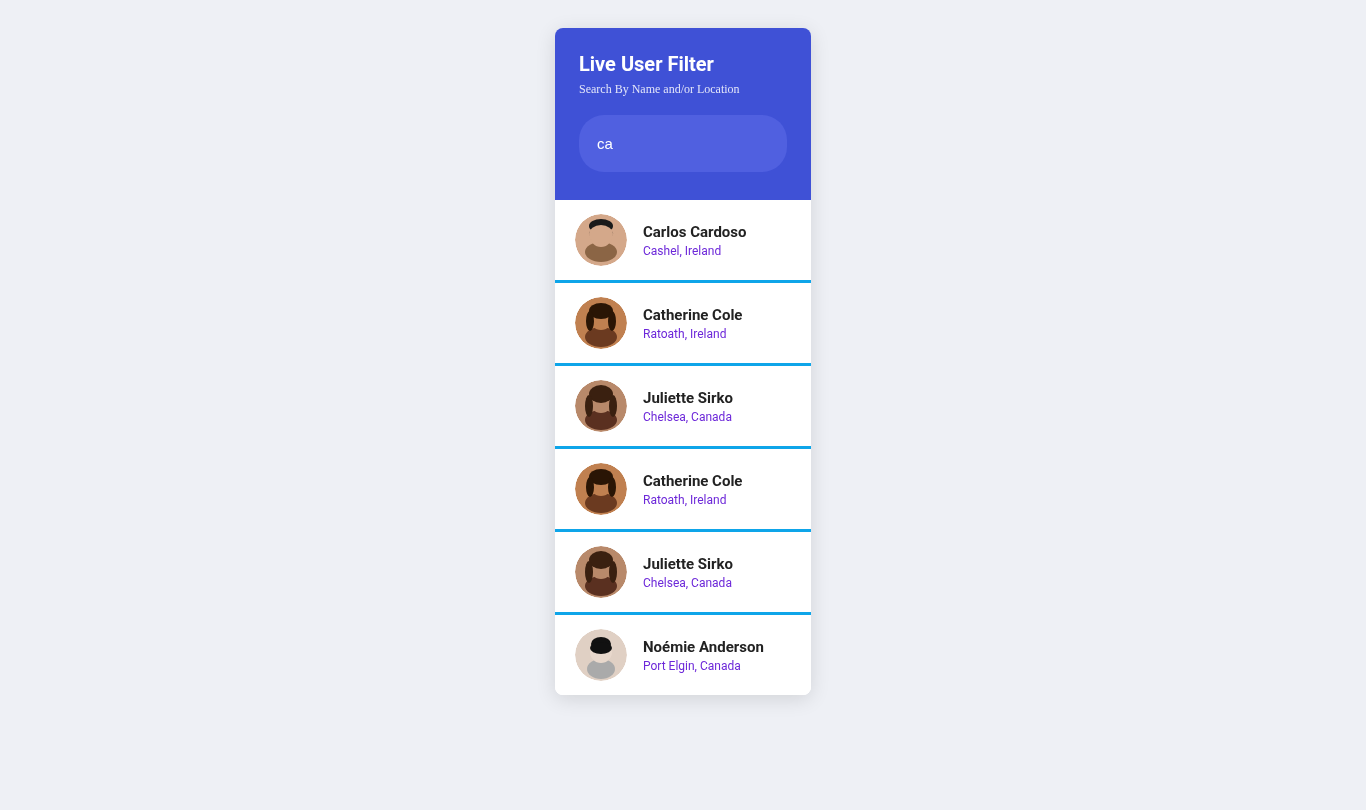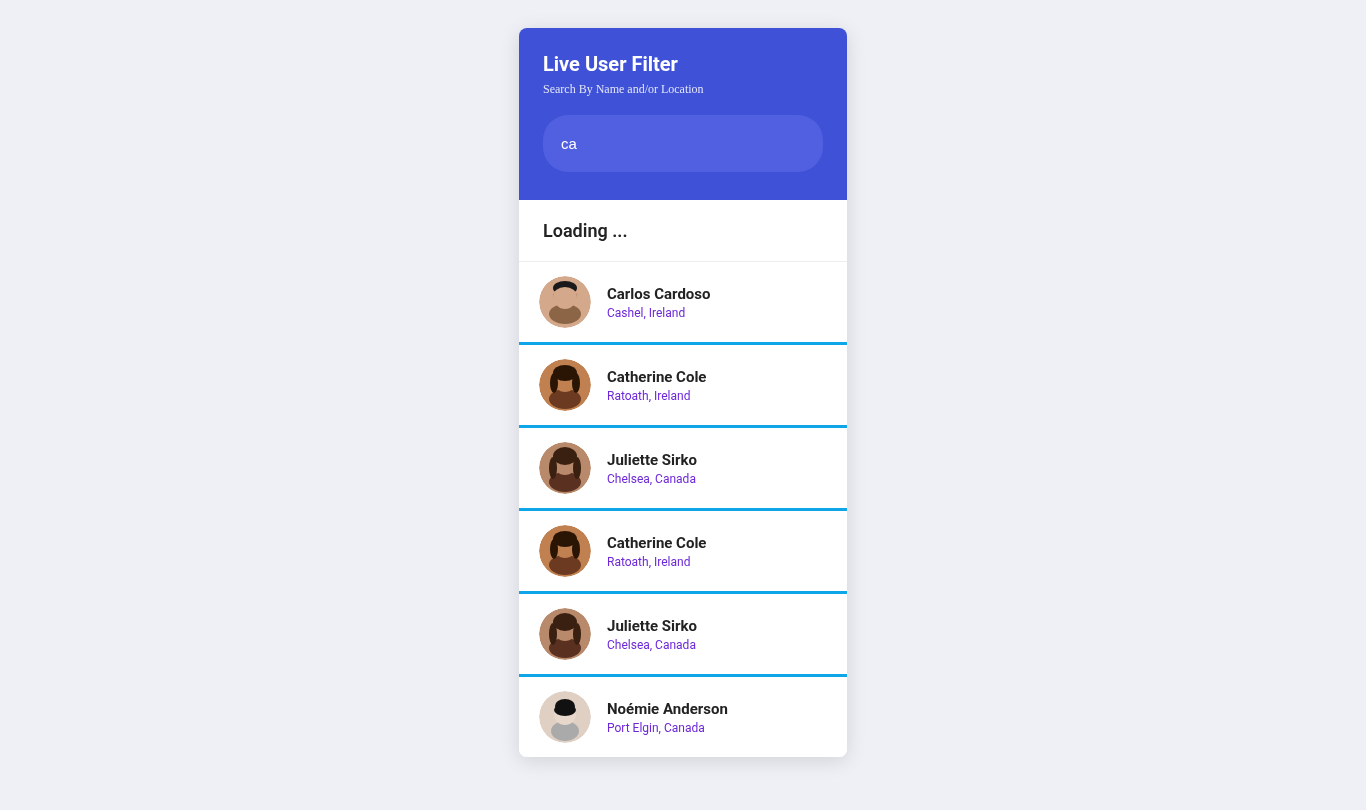--- a/index.html
+++ b/index.html
@@ -12,21 +12,21 @@
       background-color: #eef0f5;
       font-family: -apple-system, BlinkMacSystemFont, 'Segoe UI', Roboto, sans-serif;
       display: flex;
       justify-content: center;
       align-items: flex-start;
       min-height: 810px;
       padding-top: 28px;
     }
 
     .app-container {
-      width: 328px;
+      width: 256px;
       border-radius: 8px;
       overflow: hidden;
       box-shadow: 0 4px 20px rgba(0,0,0,0.12);
     }
 
     .header {
       background-color: #3f51d6;
       padding: 24px 24px 28px 24px;
     }
 
@@ -119,23 +119,20 @@
 <div class="app-container">
 
   <div class="header">
     <div class="header-title">Live User Filter</div>
     <div class="header-subtitle">Search By Name and/or Location</div>
     <input class="search-input" type="text" value="ca" placeholder="Search..." style="">
   </div>
 
   <div class="results-container">
 
-    <div class="loading-row">
-      <span class="loading-text">Loading ...</span>
-    </div>
 
     <div id="user-list">
         <div class="user-item">
       <div class="avatar-placeholder">
         <svg viewBox="0 0 52 52" xmlns="http://www.w3.org/2000/svg" style="border-radius:50%;display:block">
       <circle cx="26" cy="26" r="26" fill="#d4a88a"></circle>
       <ellipse cx="26" cy="38" rx="16" ry="10" fill="#8b6545"></ellipse>
       <circle cx="26" cy="22" r="11" fill="#d4a88a"></circle>
       <ellipse cx="26" cy="12" rx="12" ry="7" fill="#1a1a1a"></ellipse>
       <rect x="14" y="17" width="24" height="5" rx="3" fill="#1a1a1a"></rect>

